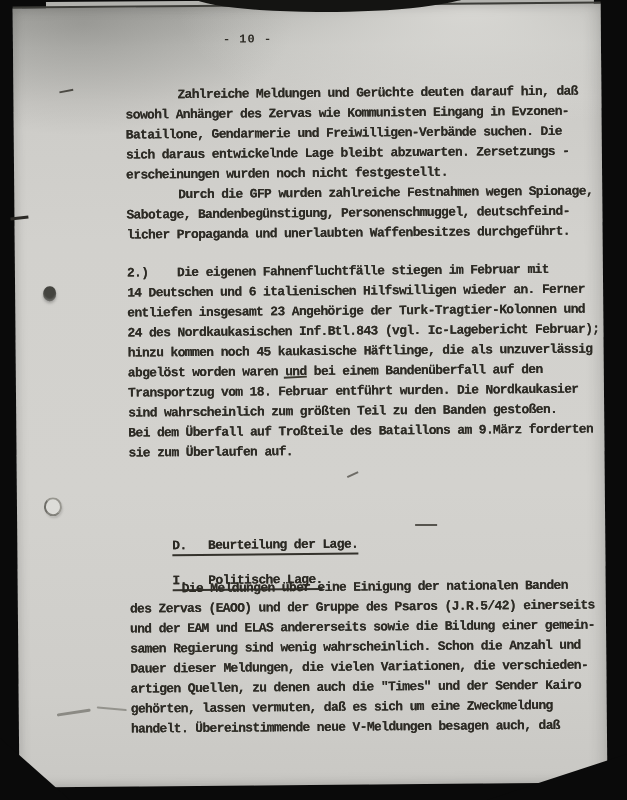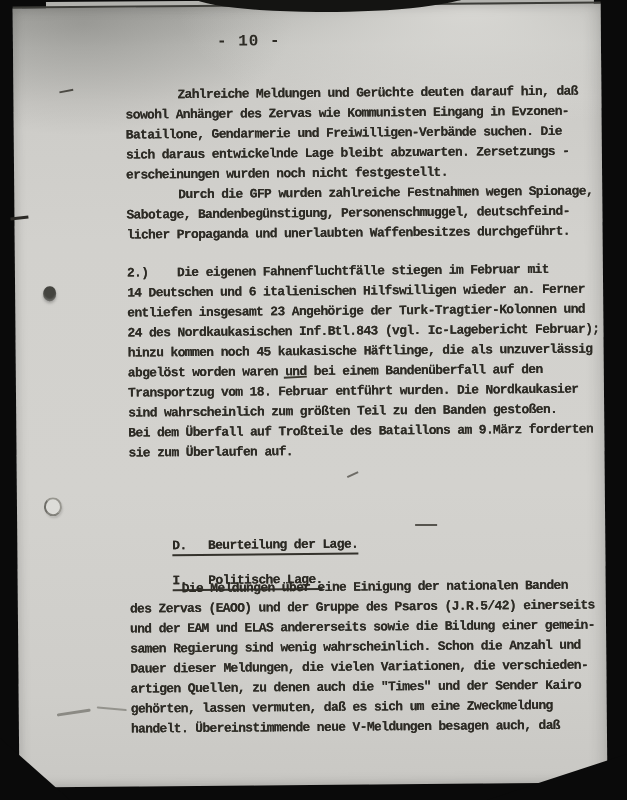--- a/index.html
+++ b/index.html
@@ -37,22 +37,22 @@
     position:absolute; left:0; bottom:0; width:70px; height:62px;
     background:#0a0a0a;
     clip-path:polygon(0 0, 0 100%, 100% 100%);
   }
   .corner-wedge-br {
     position:absolute; right:0; bottom:0; width:140px; height:46px;
     background:#0a0a0a;
     clip-path:polygon(100% 0, 0 100%, 100% 100%);
   }
   .pagenum {
-    position:absolute; left:204px; top:26px;
-    font-size:16px; font-weight:700; letter-spacing:1px; color:#2d2b25;
+    position:absolute; left:210px; top:26px;
+    font-size:12px; font-weight:700; letter-spacing:1px; color:#2d2b25;
   }
   .textcol { position:absolute; left:112px; width:486px; }
   .b-intro    { top:78px;  }
   .b-desert   { top:256px; }
   .b-headd    { top:516px; }
   .b-headi    { top:551px; }
   .b-politics { top:572px; }
   .ln {
     height:20px; line-height:20px; white-space:pre;
     font-size:13px; letter-spacing:-0.65px; font-weight:700;

